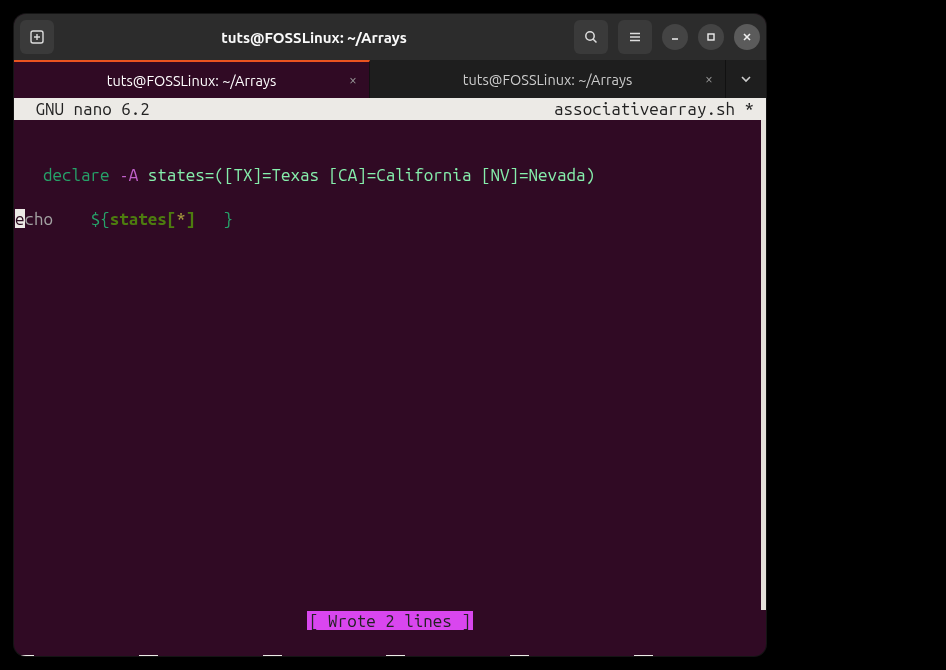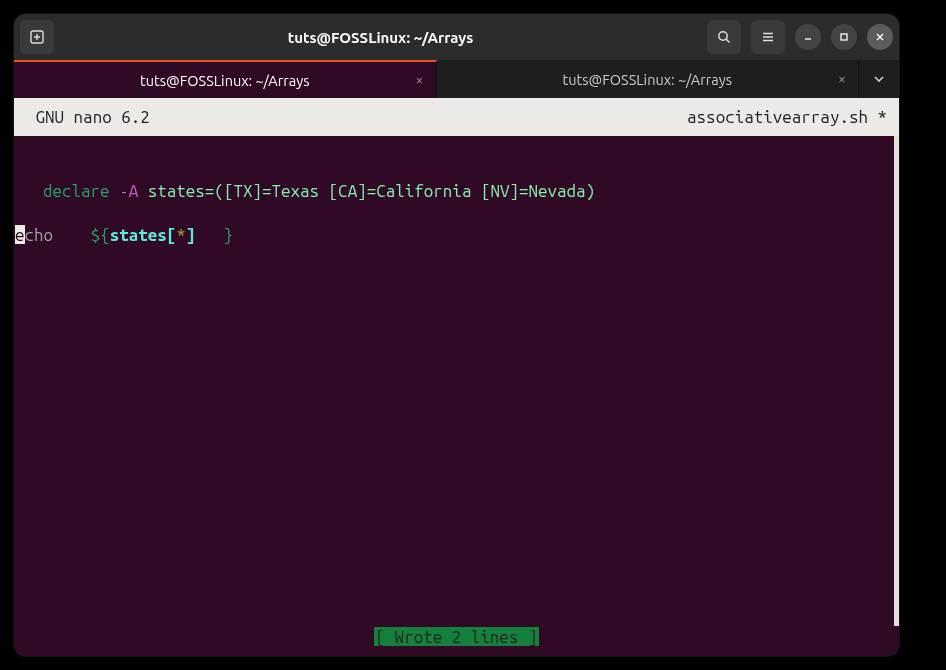--- a/index.html
+++ b/index.html
@@ -8,21 +8,21 @@
     font-family: 'Ubuntu Mono', 'DejaVu Sans Mono', monospace;
     width: 946px;
     height: 670px;
     overflow: hidden;
     position: relative;
   }
   .window {
     position: absolute;
     top: 14px;
     left: 14px;
-    width: 885px;
+    width: 752px;
     height: 642px;
     background: #300a24;
     border-radius: 12px;
     overflow: hidden;
     box-shadow: 0 0 0 1px rgba(255,255,255,0.08);
   }
   .titlebar {
     height: 46px;
     background: #2c2c2c;
     display: flex;
@@ -97,21 +97,21 @@
     display:flex;
     align-items:center;
     justify-content:center;
     color:#ccc;
   }
   .editor-header {
     background: #eceae6;
     color: #222;
     font-size: 17px;
     line-height: 22px;
-    padding: 8px 12px;
+    padding: 0 12px;
     display: flex;
     white-space: pre;
     font-family: 'Ubuntu Mono', monospace;
   }
   .eh-left { flex: 0 0 auto; }
   .eh-center { flex: 1; text-align: right; padding-left: 210px;}
   .editor {
     font-size: 17px;
     line-height: 22px;
     font-family: 'Ubuntu Mono', monospace;
@@ -128,31 +128,31 @@
     width: 5px;
     height: 100%;
     background: #e5e1da;
   }
   
   .c-teal { color: #26a269; padding-left: 28px; }
   .c-mag  { color: #c061cb; }
   .c-white{ color: #86efac; }
   .c-cur  { background:#eceae6; color:#2a0a1f; }
   .c-blue { color: #a3a3a3; margin-top: 35px; }
-  .c-red  { color: #5eead4; font-weight:bold;}
+  .c-red  { color: #4d7c0f; font-weight:bold;}
   .c-yel  { color: #a89c3f; }
   .status {
     text-align:center;
     font-size:17px;
     line-height:22px;
     color:#222;
     font-family:'Ubuntu Mono', monospace;
   }
   .status span.box {
-    background:#15803d;
+    background:#d946ef;
     padding:0 2px;
   }
   .shortcuts {
     font-size: 17px;
     line-height: 22px;
     font-family: 'Ubuntu Mono', monospace;
     color: #eee;
     padding: 0 1px;
     white-space: pre;
   }

